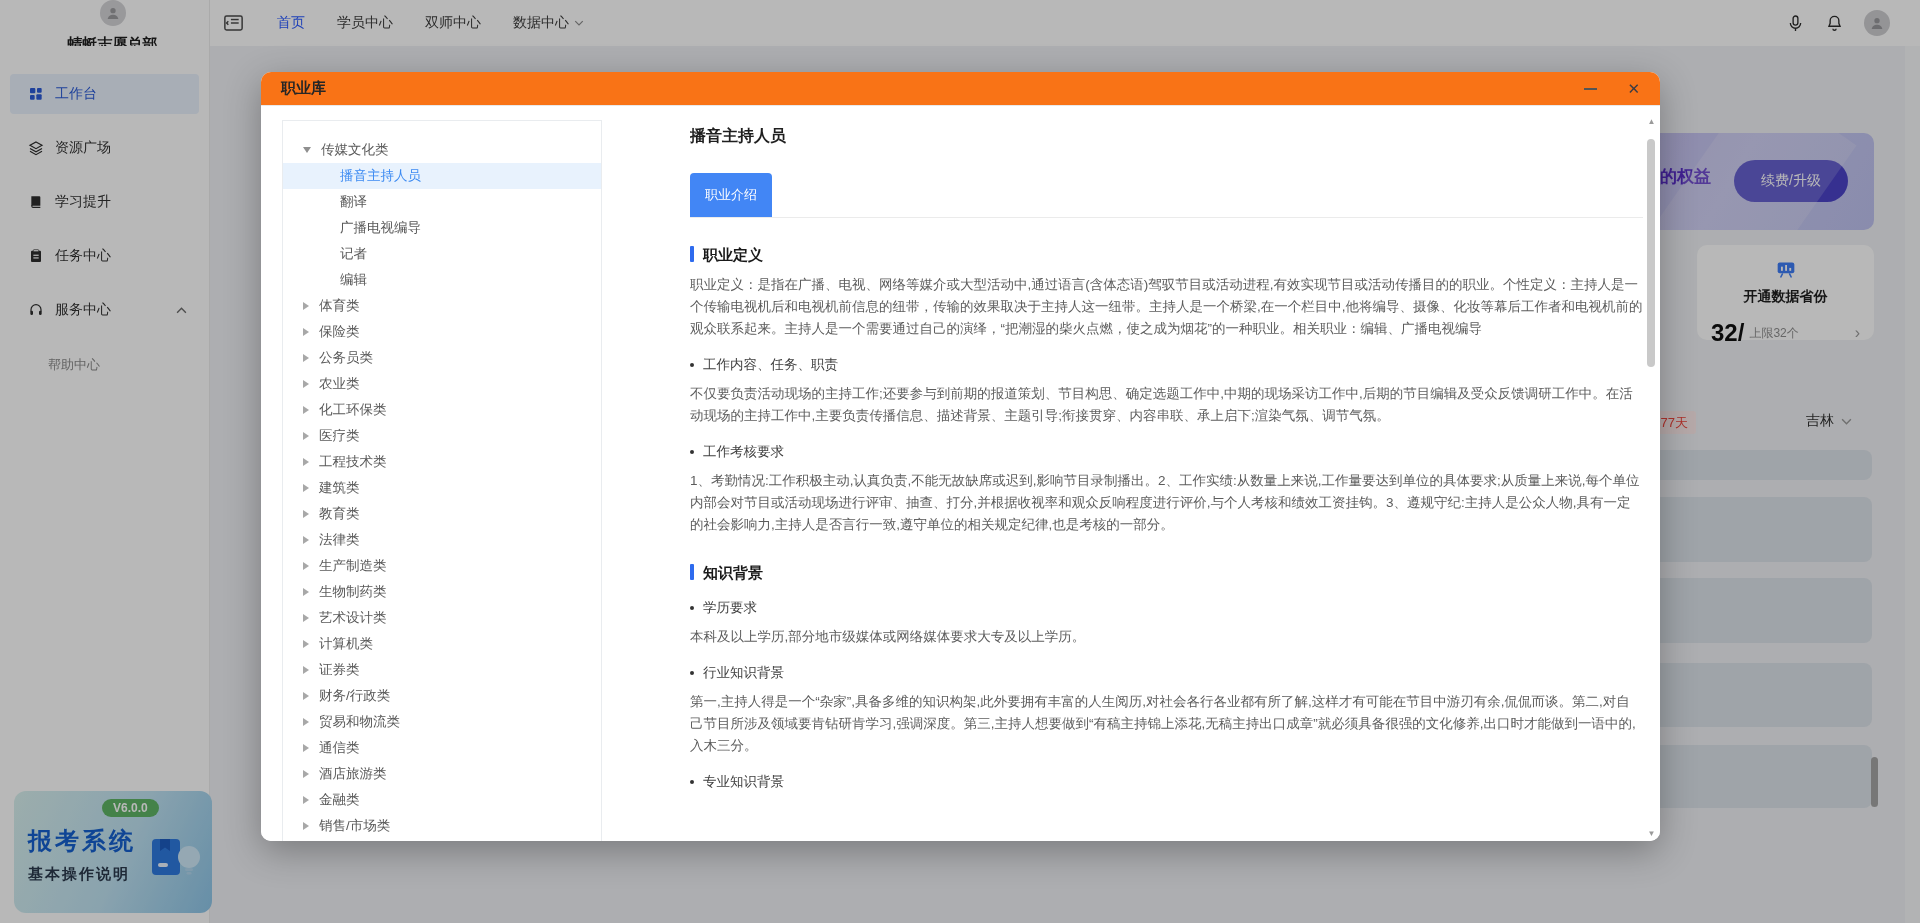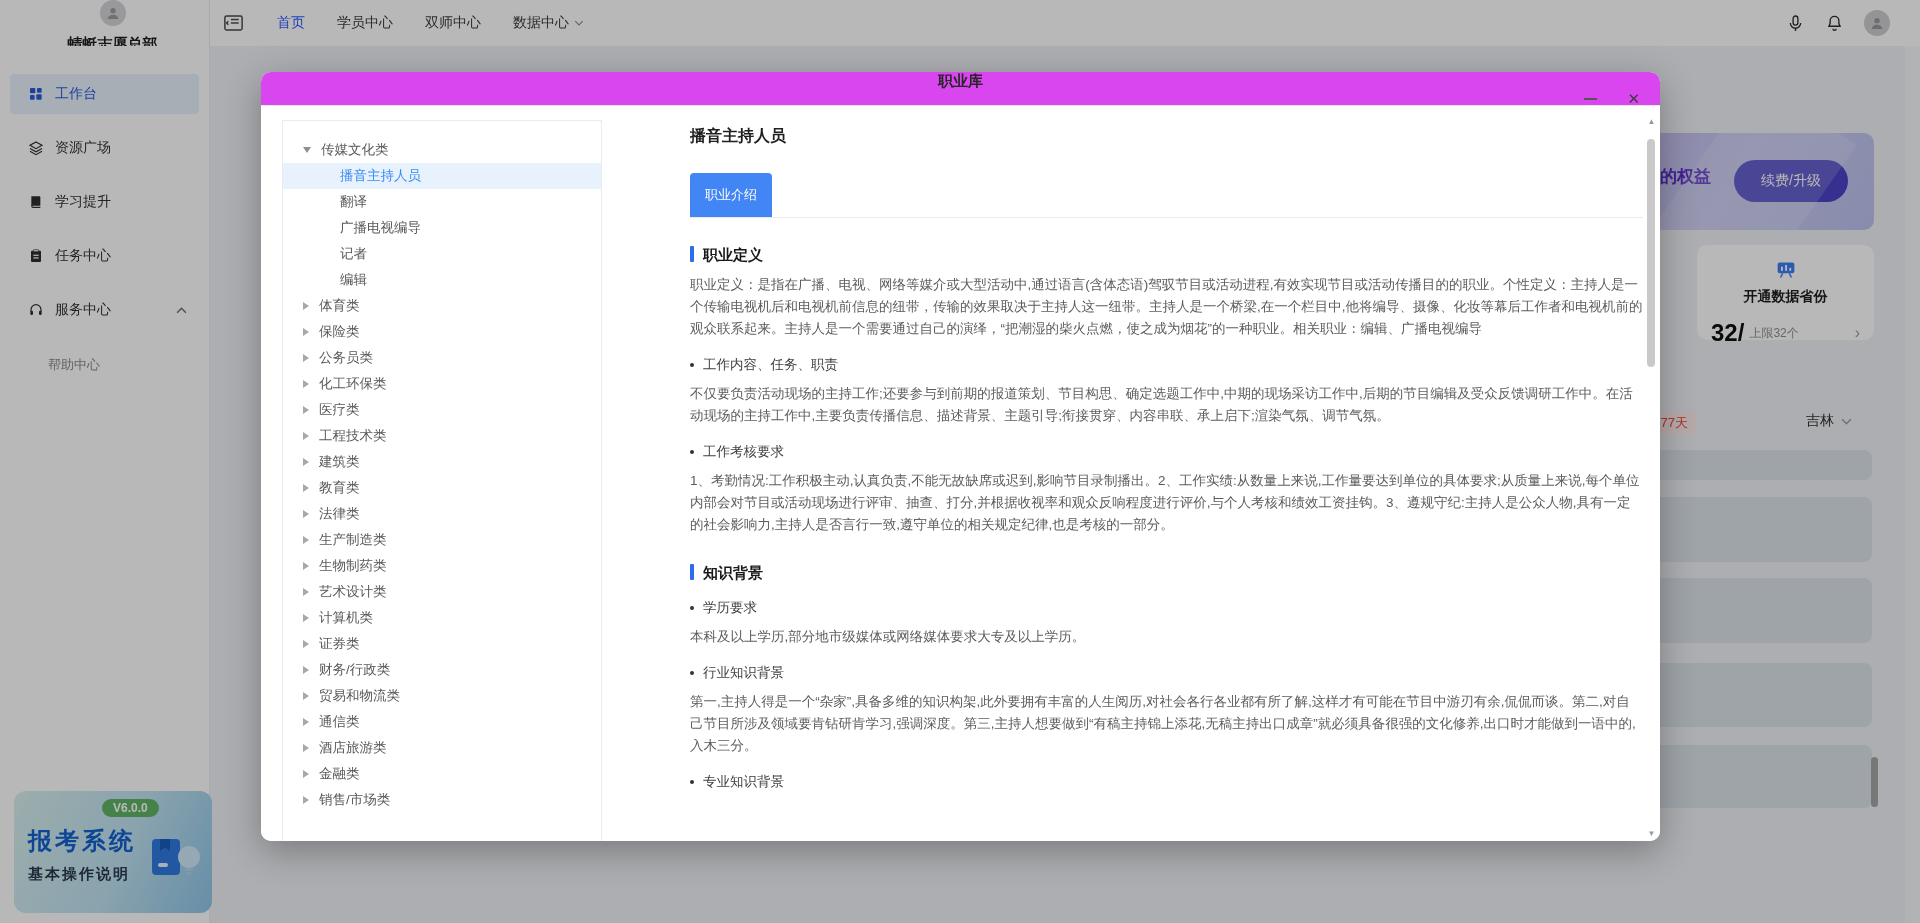--- a/index.html
+++ b/index.html
@@ -55,21 +55,21 @@
 
   .days-badge { position:absolute; left:1638px; top:411px; width:58px; height:23px; background:#fcebea; border-radius:3px; color:#f0443c; font-size:13px; display:flex; align-items:center; justify-content:flex-end; padding-right:8px; z-index:2; }
   .prov-select { position:absolute; left:1806px; top:412px; display:flex; align-items:center; gap:7px; font-size:14px; color:#303030; z-index:2; cursor:pointer; }
   .skel { position:absolute; left:1500px; width:372px; background:#dde3eb; border-radius:8px; z-index:2; }
   .mini-thumb { position:absolute; left:1871px; top:757px; width:7px; height:50px; background:#a6a6a6; border-radius:4px; z-index:2; }
   .page-scroll { position:absolute; right:0; top:46px; bottom:0; width:15px; background:#f7f8fa; z-index:2; }
 
   
   .overlay { position:absolute; inset:0; background:rgba(0,0,0,.28); z-index:10; }
   .modal { position:absolute; left:261px; top:72px; width:1399px; height:769px; background:#fff; border-radius:10px; box-shadow:0 10px 36px rgba(0,0,0,.3); overflow:hidden; z-index:20; }
-  .modal-header { height:34px; background:#d946ef; border-bottom:1px solid #e9e9e9; display:flex; align-items:center; padding:0 20px;flex-direction:column; }
+  .modal-header { height:34px; background:#f97316; border-bottom:1px solid #e9e9e9; display:flex; align-items:center; padding:0 20px; }
   .modal-title { font-size:15px; font-weight:bold; color:#262626; }
   .win-controls { margin-left:auto; display:flex; align-items:center; gap:30px; }
   .min-btn { width:13px; height:2px; background:#555; cursor:pointer; }
   .close-btn { font-size:15px; color:#3c3c44; cursor:pointer; line-height:1; }
   .modal-body { position:absolute; top:35px; left:0; right:0; bottom:0; background:#fff; }
 
   
   .tree-panel { position:absolute; left:21px; top:13px; width:320px; bottom:-1px; border:1px solid #e9ecef; padding-top:16px; overflow:hidden; }
   .t-row { height:26px; display:flex; align-items:center; font-size:13.5px; color:#595959; cursor:pointer; white-space:nowrap; }
   .t-parent { padding-left:20px; gap:10px; }
@@ -319,20 +319,24 @@
       <div class="t-row t-parent">
           <span class="caret-right"></span>
           <span>保险类</span>
         </div>
       <div class="t-row t-parent">
           <span class="caret-right"></span>
           <span>公务员类</span>
         </div>
       <div class="t-row t-parent">
           <span class="caret-right"></span>
+          <span>农业类</span>
+        </div>
+      <div class="t-row t-parent">
+          <span class="caret-right"></span>
           <span>化工环保类</span>
         </div>
       <div class="t-row t-parent">
           <span class="caret-right"></span>
           <span>医疗类</span>
         </div>
       <div class="t-row t-parent">
           <span class="caret-right"></span>
           <span>工程技术类</span>
         </div>

